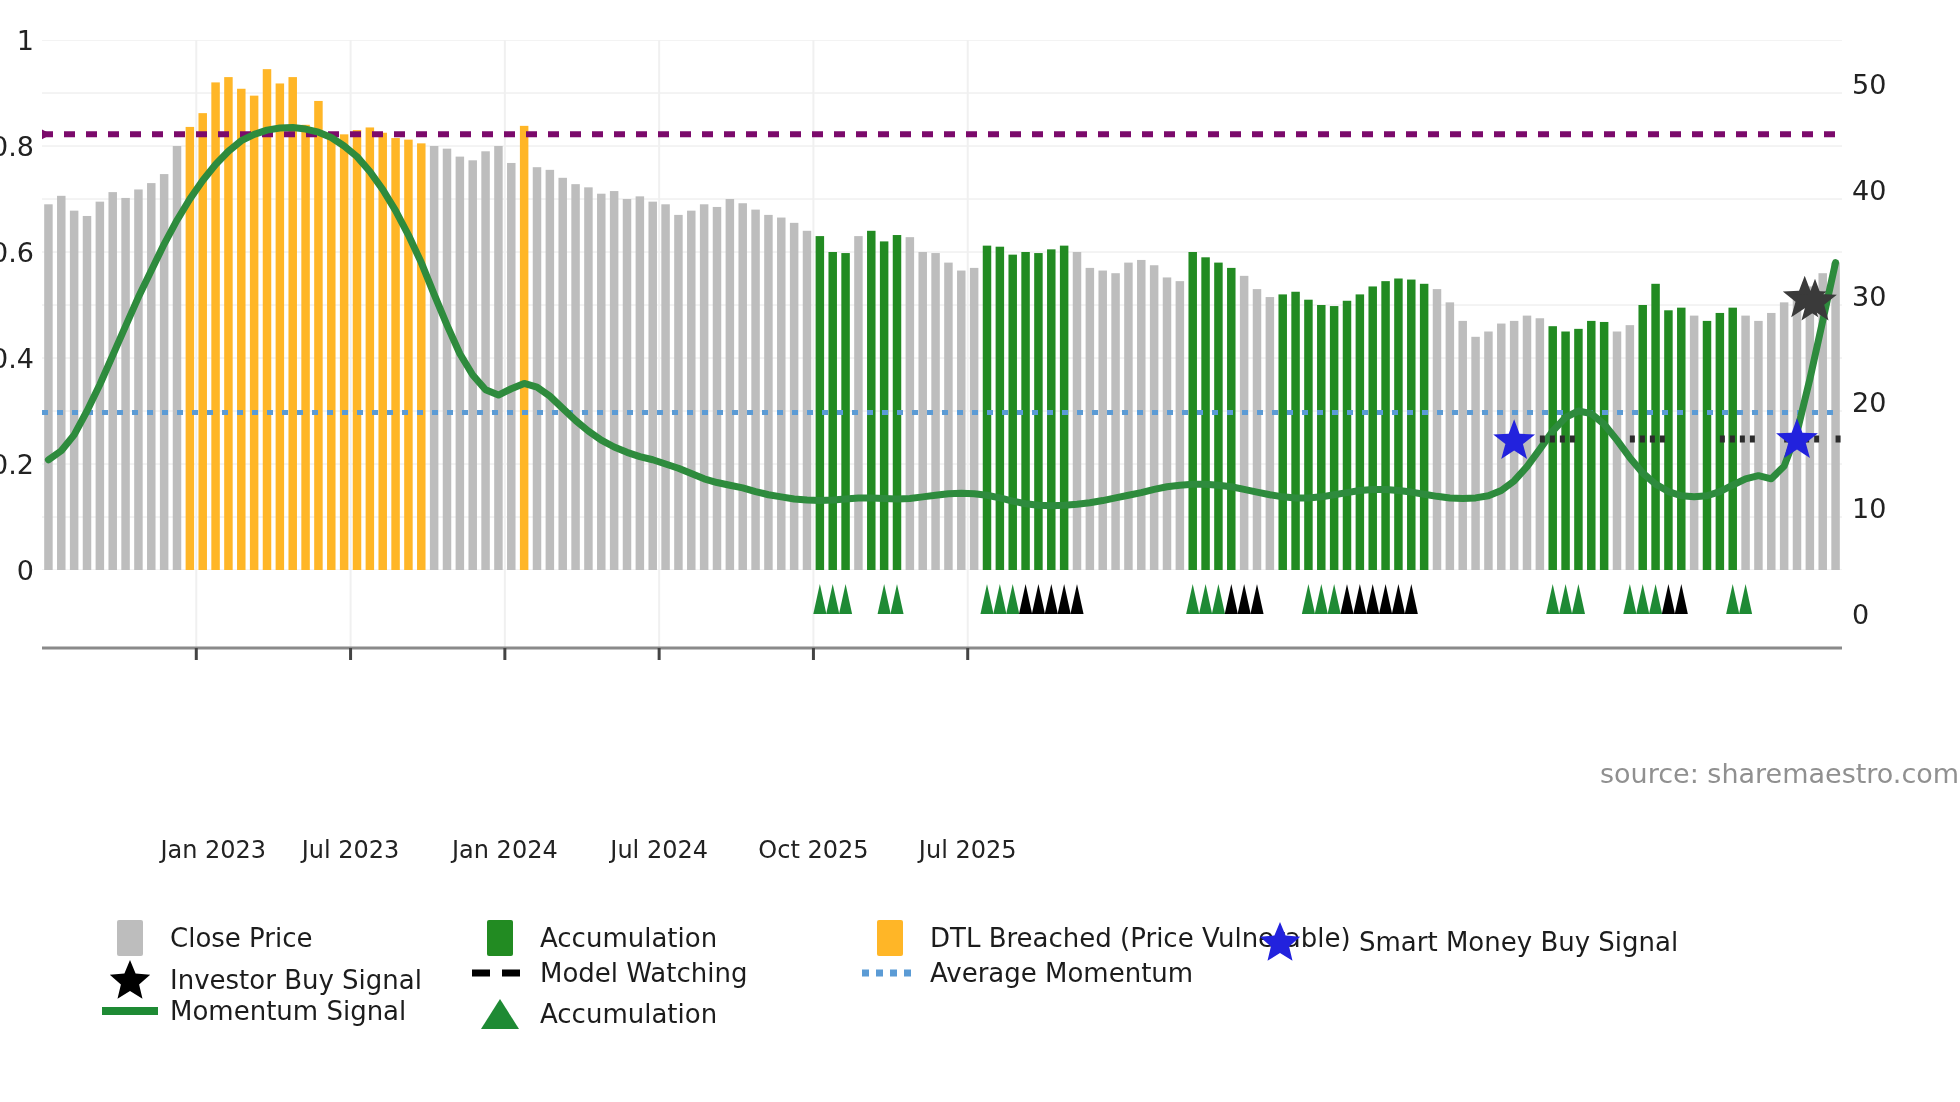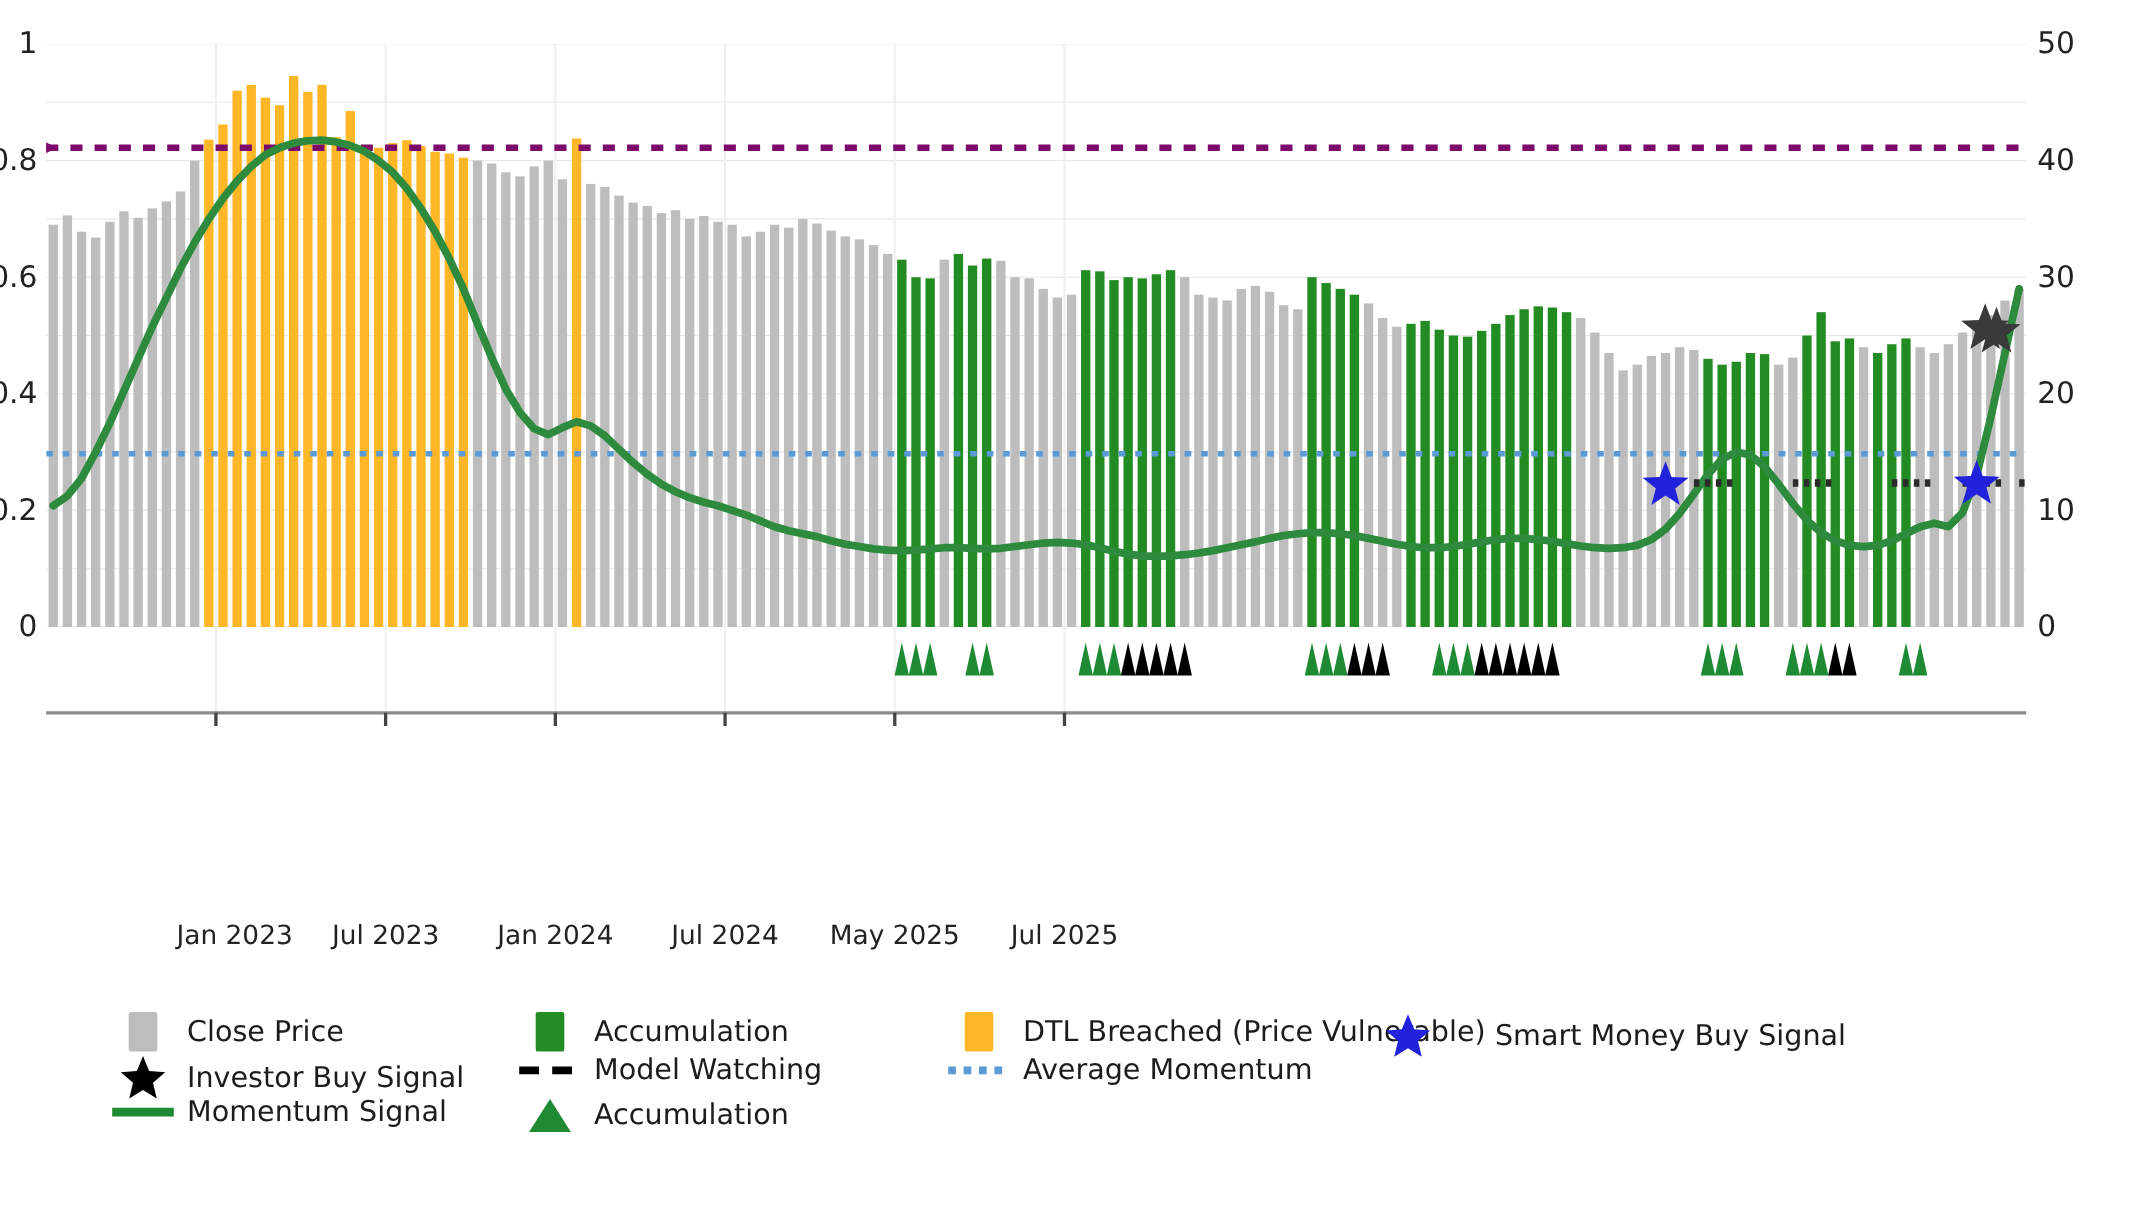--- a/index.html
+++ b/index.html
@@ -1,21 +1,21 @@
 <!DOCTYPE html>
 <html><head>
 <meta charset="utf-8">
 <style>
   html,body{margin:0;padding:0;background:#ffffff;}
   body{width:1960px;height:1102px;font-family:"DejaVu Sans",sans-serif;overflow:hidden;}
   #root{position:relative;width:1960px;height:1102px;}
   .plot{position:absolute;left:42px;top:40px;width:1800px;height:530px;}
   svg{display:block;}
   .ytick-left{position:absolute;right:0;text-align:right;color:#222;font-size:27px;transform:translateY(-50%);}
-  .ytick-right{position:absolute;left:0;text-align:left;color:#222;font-size:27px;transform:translateY(-50%);}
+  .ytick-right{position:absolute;left:0;text-align:left;color:#222;font-size:27px;transform:translateY(-50%);margin-top:44px;}
   .xtick{position:absolute;text-align:center;color:#222;font-size:24px;transform:translateX(-50%);}
   .src{position:absolute;color:#909090;font-size:27px;}
   .legend{position:absolute;left:0;top:0;width:1668px;}
   .legrow{position:absolute;display:flex;align-items:center;}
   .legsym{width:60px;display:flex;align-items:center;justify-content:center;margin-right:10px;}
   .legtxt{font-size:26px;color:#1c1c1c;white-space:nowrap;}
   .sw-box{width:26px;height:36px;border-radius:2px;}
 </style>
 </head>
 <body>
@@ -38,21 +38,21 @@
       <div class="ytick-right" style="top: 212px;">30</div>
       <div class="ytick-right" style="top: 106px;">40</div>
       <div class="ytick-right" style="top: 0px;">50</div>
     </div>
 
   <div id="xAxis" style="position:absolute;left:42px;top:820px;width:1800px;height:40px;">
       <div class="xtick" style="left: 154.286px; top: 16px; margin-left: 17px;">Jan 2023</div>
       <div class="xtick" style="left: 308.571px; top: 16px;">Jul 2023</div>
       <div class="xtick" style="left: 462.857px; top: 16px;">Jan 2024</div>
       <div class="xtick" style="left: 617.143px; top: 16px;">Jul 2024</div>
-      <div class="xtick" style="left: 771.429px; top: 16px;">May 2025</div>
+      <div class="xtick" style="left: 771.429px; top: 16px;">Oct 2025</div>
       <div class="xtick" style="left: 925.714px; top: 16px;">Jul 2025</div>
     </div>
 
   <div class="plot">
     <svg id="plotSvg" width="1800" height="530" viewBox="0 0 1800 530">
         <line x1="0" y1="530" x2="1800" y2="530" stroke="#e8e8e8" stroke-width="1"></line>
         <line x1="0" y1="477" x2="1800" y2="477" stroke="#e8e8e8" stroke-width="1"></line>
         <line x1="0" y1="424" x2="1800" y2="424" stroke="#e8e8e8" stroke-width="1"></line>
         <line x1="0" y1="371" x2="1800" y2="371" stroke="#e8e8e8" stroke-width="1"></line>
         <line x1="0" y1="318" x2="1800" y2="318" stroke="#e8e8e8" stroke-width="1"></line>
@@ -274,20 +274,21 @@
         <line x1="-10" y1="78" x2="1810" y2="78" stroke="#8a8a8a" stroke-width="3"></line>
         <line x1="154.28571428571428" y1="78" x2="154.28571428571428" y2="90" stroke="#444" stroke-width="3"></line>
         <line x1="308.57142857142856" y1="78" x2="308.57142857142856" y2="90" stroke="#444" stroke-width="3"></line>
         <line x1="462.8571428571429" y1="78" x2="462.8571428571429" y2="90" stroke="#444" stroke-width="3"></line>
         <line x1="617.1428571428571" y1="78" x2="617.1428571428571" y2="90" stroke="#444" stroke-width="3"></line>
         <line x1="771.4285714285714" y1="78" x2="771.4285714285714" y2="90" stroke="#444" stroke-width="3"></line>
         <line x1="925.7142857142858" y1="78" x2="925.7142857142858" y2="90" stroke="#444" stroke-width="3"></line>
       </svg>
   </div>
 
+  <div class="src" style="left:1600px;top:758px;">source: sharemaestro.com</div>
 
   <div class="legend" id="legend" style="top:920px;height:150px;">
       <div class="legrow" style="left: 100px; top: 0px;">
         <div class="legsym">
           <div class="sw-box" style="background: rgb(189, 189, 189);"></div>
         </div>
         <div class="legtxt">Close Price</div>
       </div>
       <div class="legrow" style="left: 470px; top: 0px;">
         <div class="legsym">

